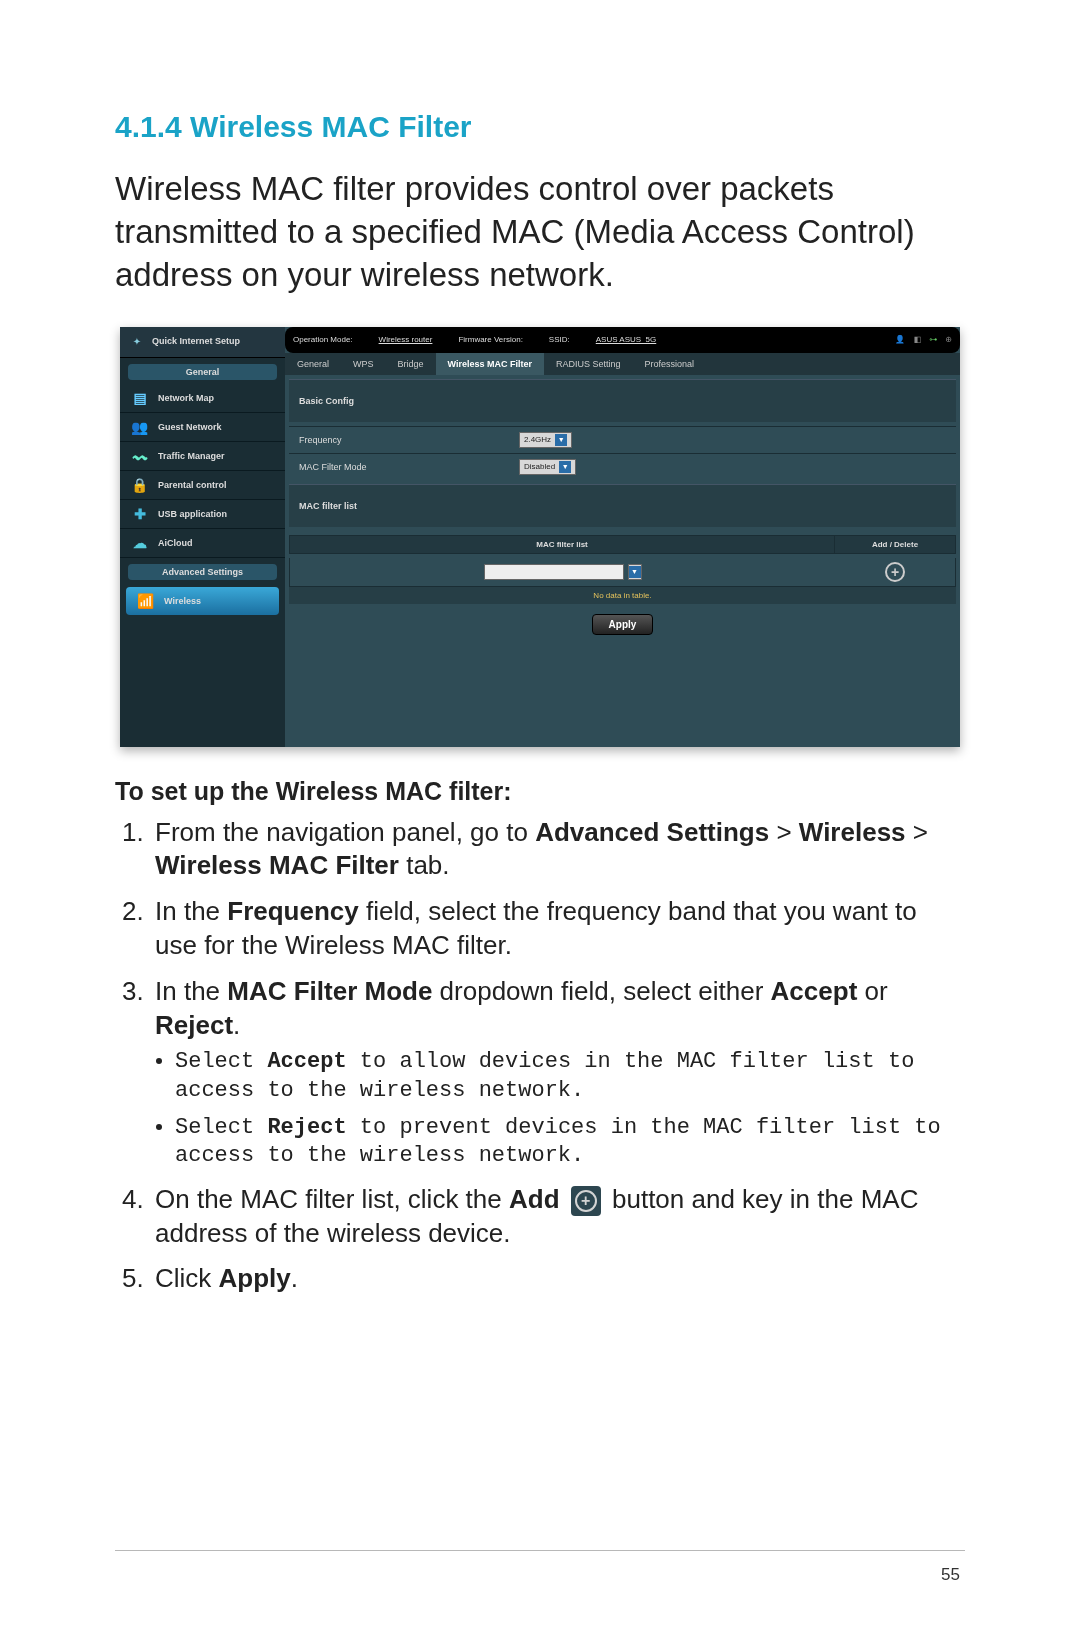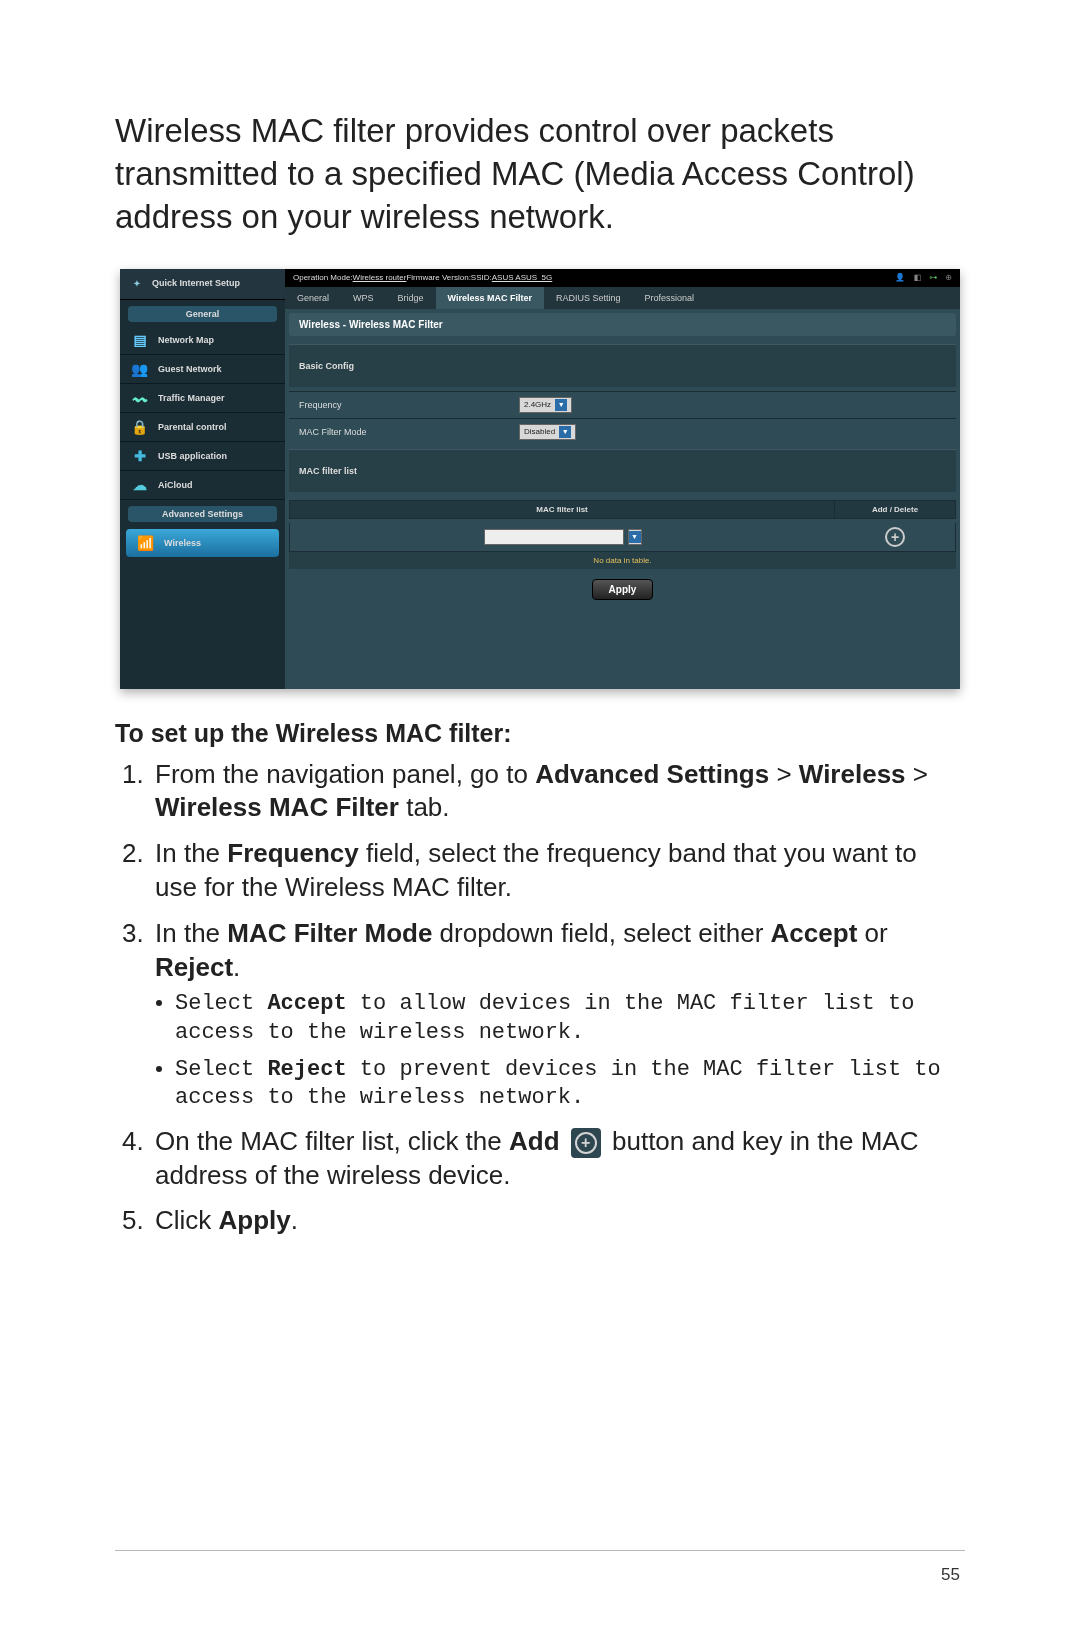--- a/index.html
+++ b/index.html
@@ -93,23 +93,24 @@
     flex: 1;
     display: flex;
     flex-direction: column;
     background: #2f4c56;
   }
   .ss-topbar {
     background: #000;
     padding: 2px 8px;
     font-size: 8px;
     display: flex;
-    gap: 0;
-    align-items: center;
-    height: 18px;
+    gap: 26px;
+    align-items: center;
+    height: 26px;
+    border-radius: 8px;
   }
   .ss-topbar .u { text-decoration: underline; text-align: center; }
   .ss-topbar .right {
     margin-left: auto;
     display: flex;
     gap: 8px;
     color: #6c6;
   }
 
   .ss-tabs {
@@ -315,20 +316,24 @@
     right: 120px;
     font-size: 17px;
     color: #333;
   }
 </style>
 </head>
 <body>
 
 <div class="page">
 
+  <h2 class="section-title">
+    <span>4.1.4</span>
+    <span>Wireless MAC Filter</span>
+  </h2>
 
   <p class="intro-text">Wireless MAC filter provides control over packets transmitted to a specified MAC (Media Access Control) address on your wireless network.</p>
 
   <div class="screenshot">
     <div class="ss-sidebar">
       <div class="ss-qis">
         <span class="ss-qis-icon">✦</span>
         <span class="ss-qis-text">Quick Internet Setup</span>
       </div>
       <div class="ss-cat">General</div>
@@ -380,21 +385,20 @@
 
       <div class="ss-tabs">
         <div class="ss-tab">General</div>
         <div class="ss-tab">WPS</div>
         <div class="ss-tab">Bridge</div>
         <div class="ss-tab active">Wireless MAC Filter</div>
         <div class="ss-tab">RADIUS Setting</div>
         <div class="ss-tab">Professional</div>
       </div>
 
-      <div class="ss-panel-title">Wireless - Wireless MAC Filter</div>
 
       <div class="ss-section-head">Basic Config</div>
       <div class="ss-row">
         <div class="ss-row-label">Frequency</div>
         <div class="ss-row-val">
           <span class="ss-select">
             <span>2.4GHz</span>
             <span class="dd">▼</span>
           </span>
         </div>

